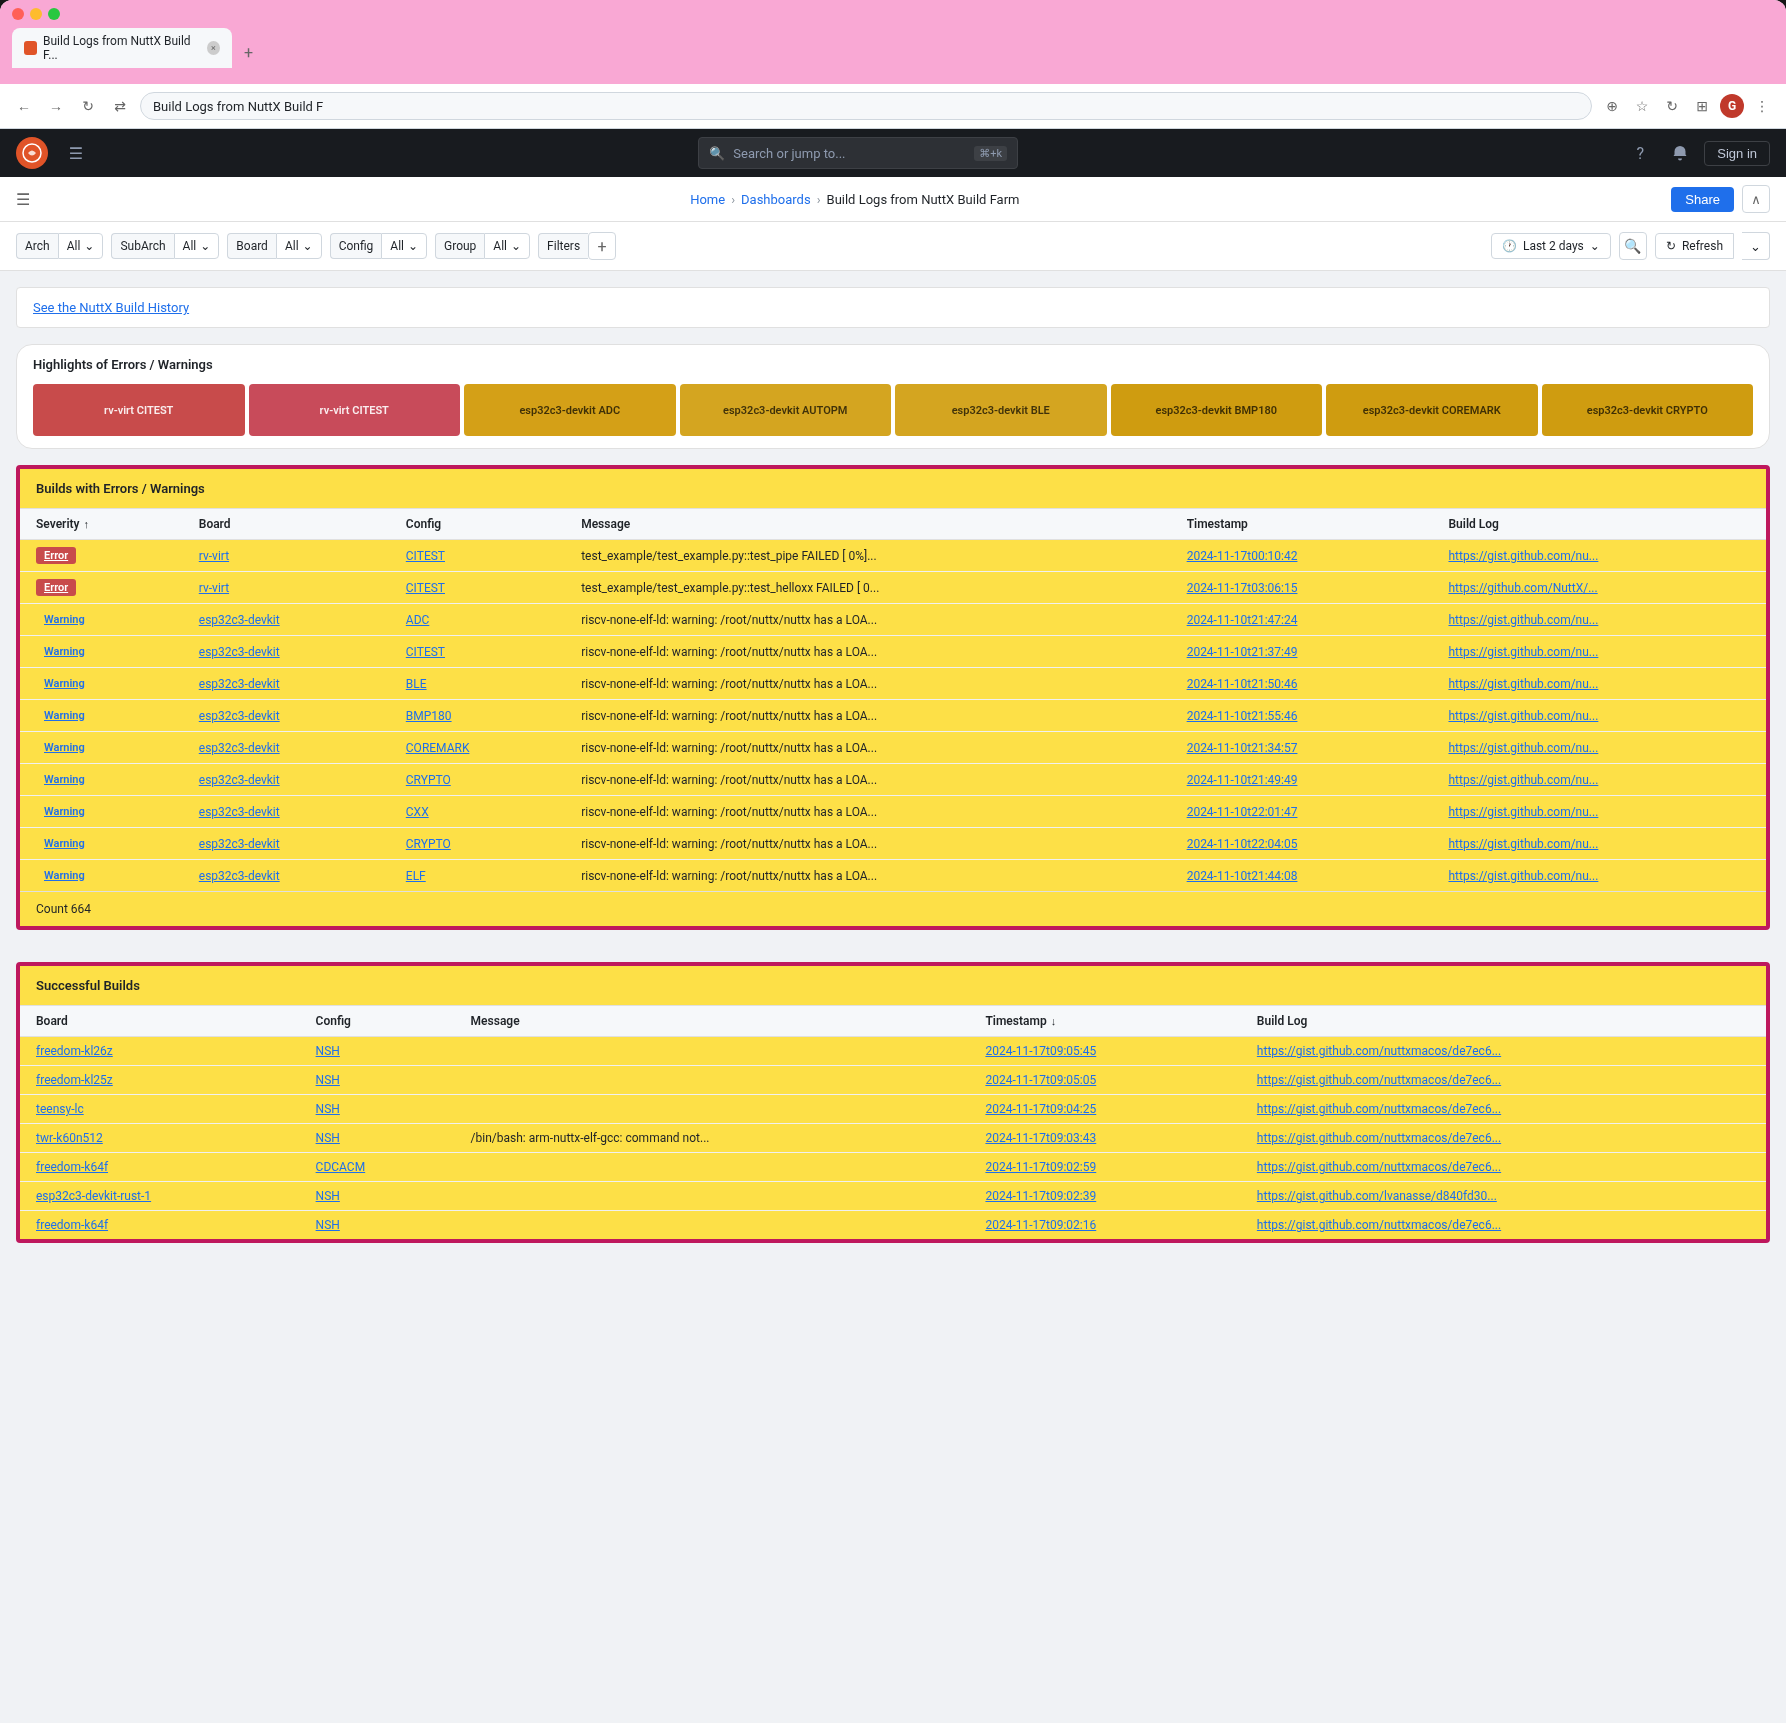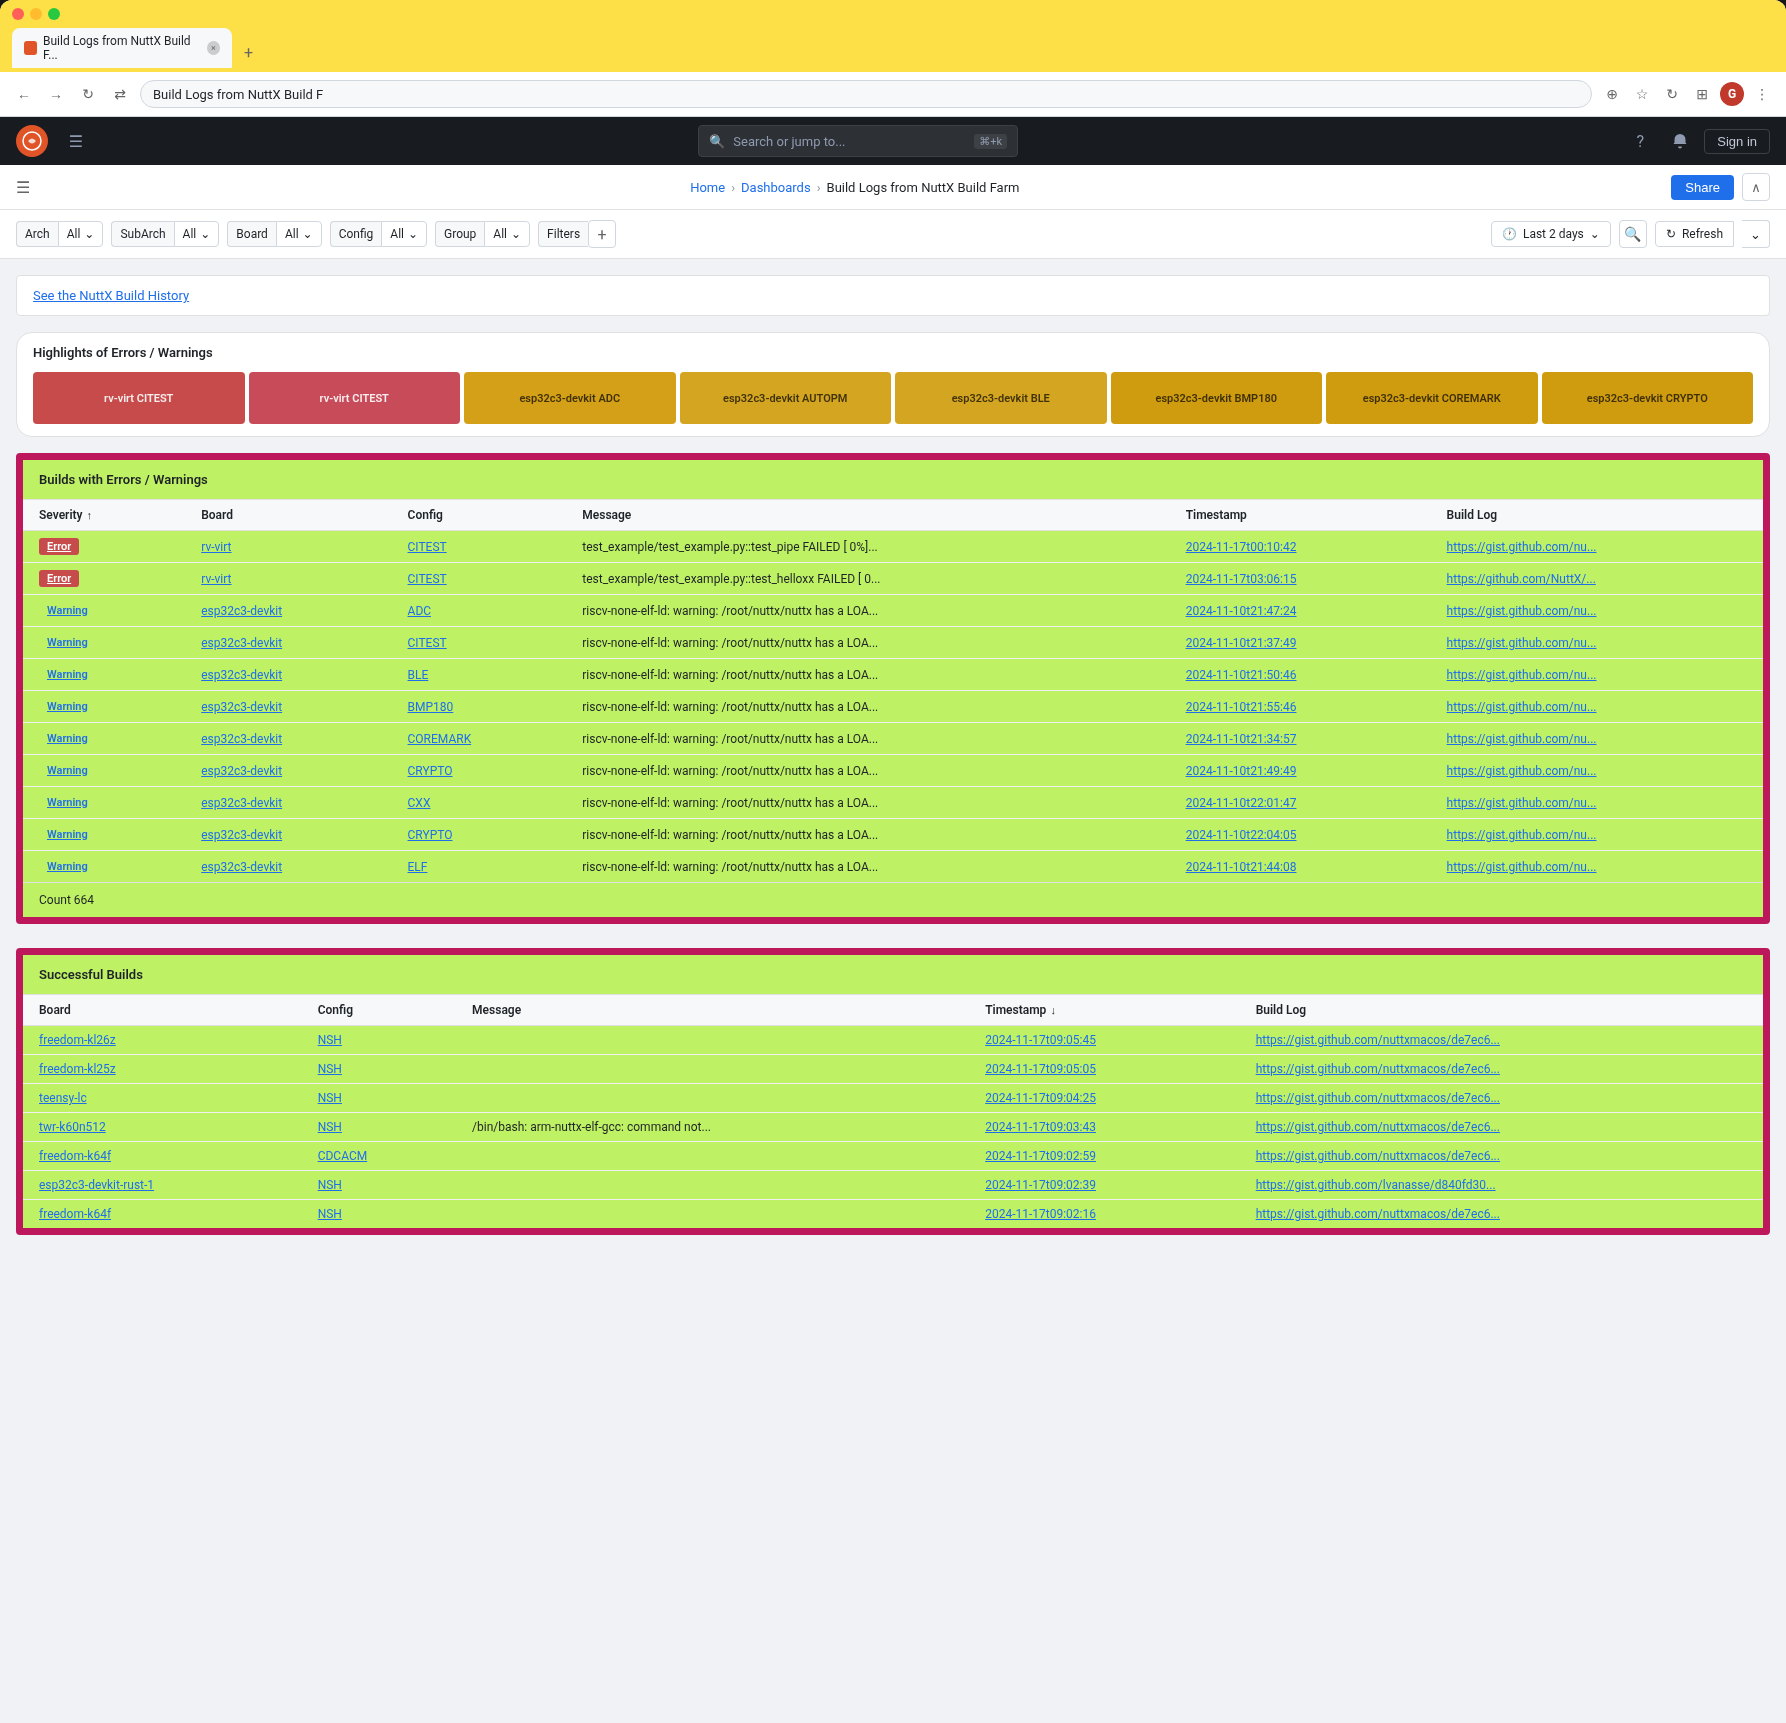--- a/index.html
+++ b/index.html
@@ -12,22 +12,22 @@
     .browser-window {
       width: 1786px;
       min-height: 1723px;
       background: #f6f8fa;
       border-radius: 12px;
       overflow: hidden;
       box-shadow: 0 4px 32px rgba(0,0,0,0.5);
     }
     
     .browser-chrome {
-      background: #fde047;
-      padding: 8px 12px 4px;
+      background: #f9a8d4;
+      padding: 8px 12px 16px;
     }
     .traffic-lights {
       display: flex;
       gap: 6px;
       margin-bottom: 8px;
     }
     .traffic-light {
       width: 12px; height: 12px;
       border-radius: 50%;
     }
@@ -377,24 +377,24 @@
     .card-red { background: #c84b4b; color: rgba(255,255,255,0.9); }
     .card-red2 { background: #c84b5a; color: rgba(255,255,255,0.9); }
     .card-orange { background: #d4a017; color: rgba(0,0,0,0.7); }
     .card-orange2 { background: #d4a520; color: rgba(0,0,0,0.7); }
     .card-orange3 { background: #d4a520; color: rgba(0,0,0,0.7); }
     .card-orange4 { background: #cf9c10; color: rgba(0,0,0,0.7); }
     .card-orange5 { background: #cf9c10; color: rgba(0,0,0,0.7); }
     .card-orange6 { background: #cf9c10; color: rgba(0,0,0,0.7); }
     
     .builds-section {
-      background: #bef264;
-      border: 7px solid #be185d;
-      border-radius: 4px;
-      margin-bottom: 24px;
+      background: #fde047;
+      border: 4px solid #be185d;
+      border-radius: 4px;
+      margin-bottom: 32px;
       overflow: hidden;
     }
     .builds-header {
       padding: 12px 16px;
       font-size: 13px;
       font-weight: 600;
       color: #1f2328;
       border-bottom: 1px solid #e0e0e0;
     }
     table {

